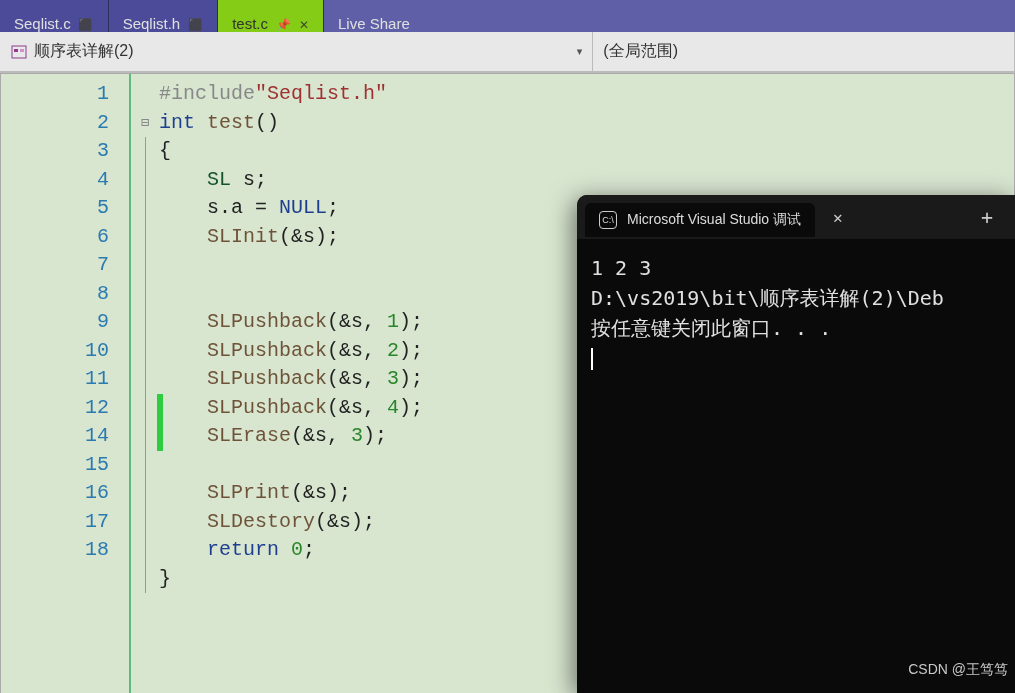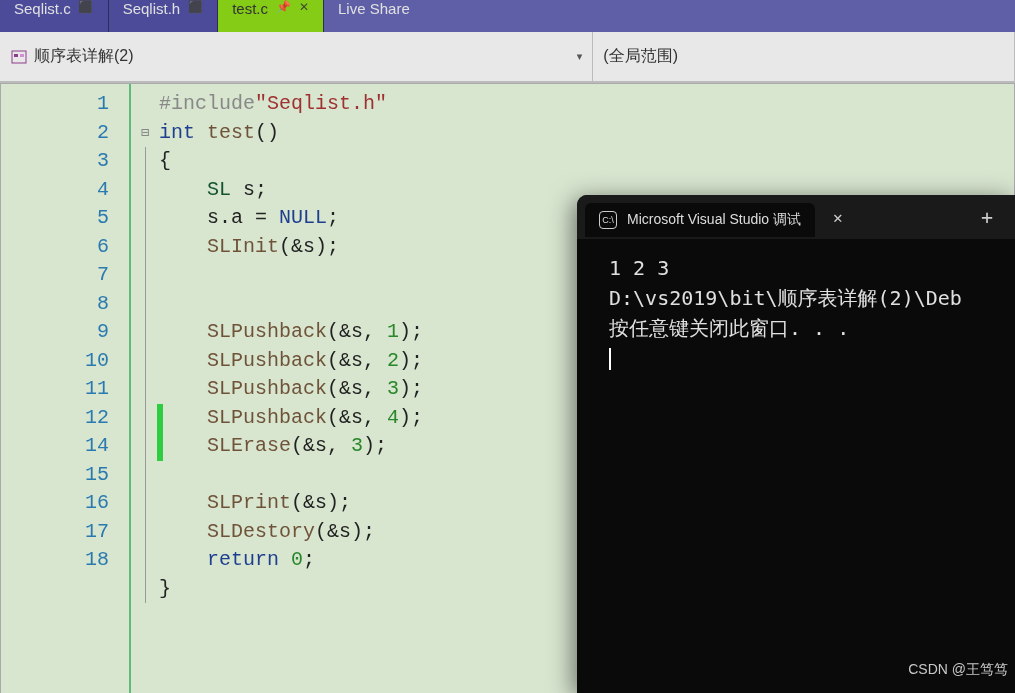--- a/index.html
+++ b/index.html
@@ -12,21 +12,21 @@
       position: relative;
     }
     .tab-bar {
       display: flex;
       background: #5f5fa8;
       height: 32px;
       align-items: stretch;
     }
     .tab {
       display: flex;
-      align-items: flex-start;
+      align-items: flex-end;
       padding: 0 14px;
       background: #4b4b99;
       color: #e0e0e0;
       font-size: 15px;
       gap: 8px;
       border-right: 1px solid #2d2d5a;
       font-family: 'Segoe UI', sans-serif;
     }
     .tab.active {
       background: #84cc16;
@@ -36,21 +36,21 @@
       font-size: 12px;
       opacity: 0.85;
     }
     .tab.liveshare {
       background: #5f5fa8;
       border: none;
     }
     .nav-bar {
       display: flex;
       background: #e8e8e8;
-      height: 51px;
+      height: 41px;
       border-bottom: 2px solid #bbb;
     }
     .nav-left, .nav-right {
       display: flex;
       align-items: center;
       padding: 0 10px;
       font-family: 'Microsoft YaHei', sans-serif;
       font-size: 16px;
       color: #333;
       flex: 1;
@@ -179,21 +179,21 @@
       font-size: 16px;
       padding: 0 8px;
     }
     .terminal-plus {
       margin-left: auto;
       color: #ccc;
       font-size: 20px;
       padding: 0 14px;
     }
     .terminal-body {
-      padding: 14px 32px;
+      padding: 14px 14px;
       font-size: 20px;
       line-height: 30px;
       color: #e0e0e0;
     }
     .terminal-body .cursor {
       display: inline-block;
       width: 2px;
       height: 22px;
       background: #fff;
       vertical-align: text-bottom;

